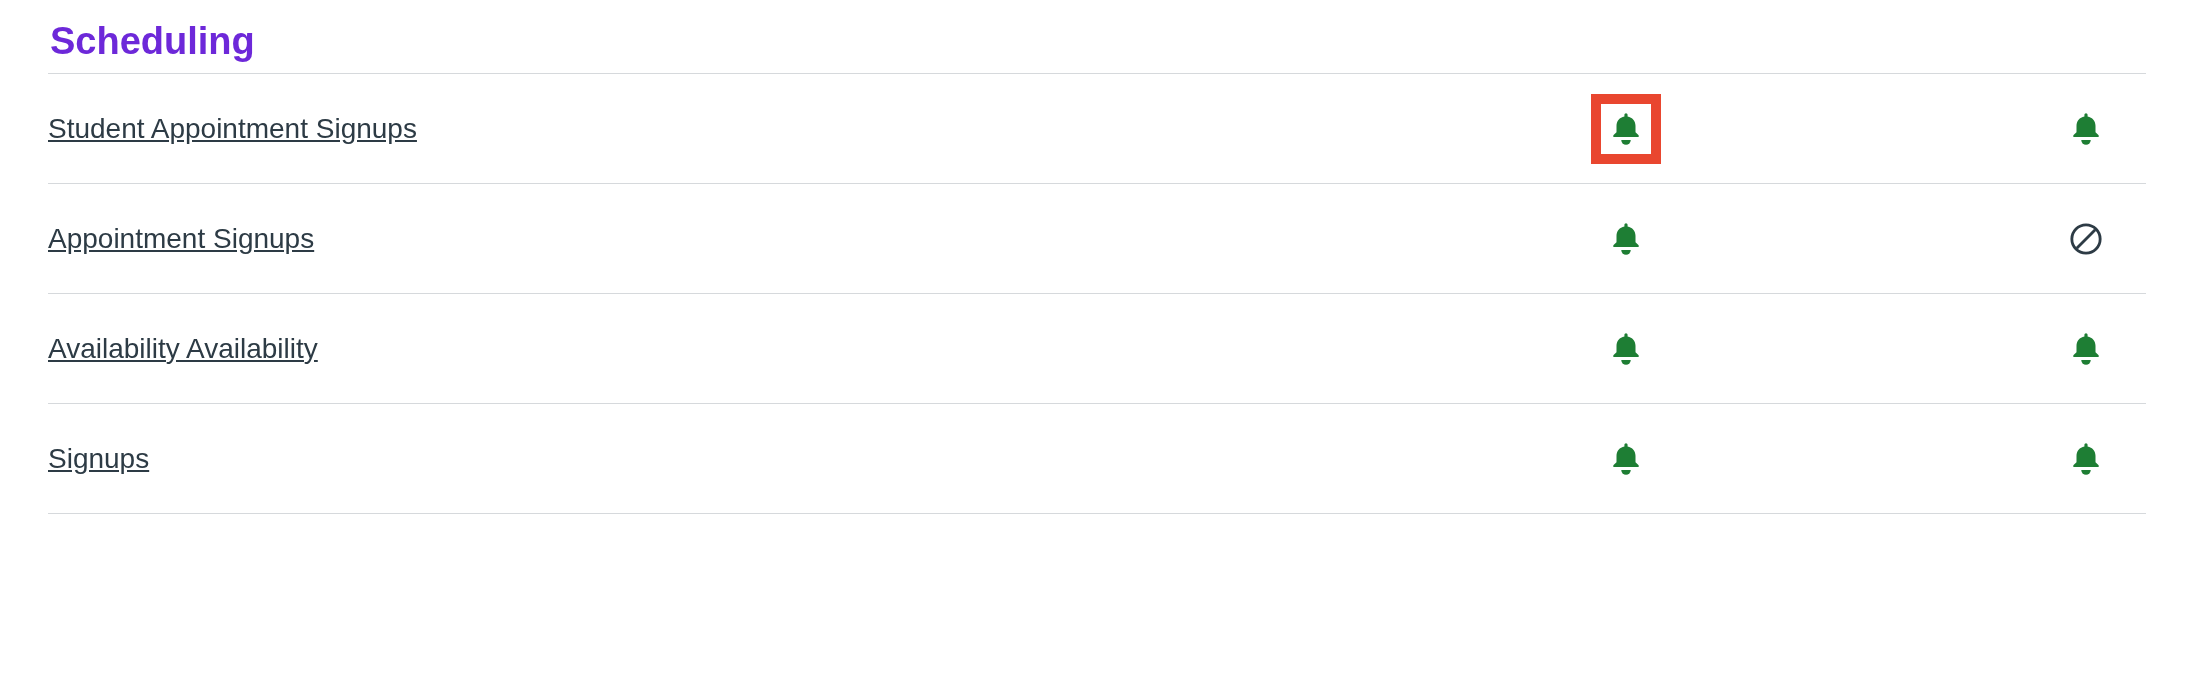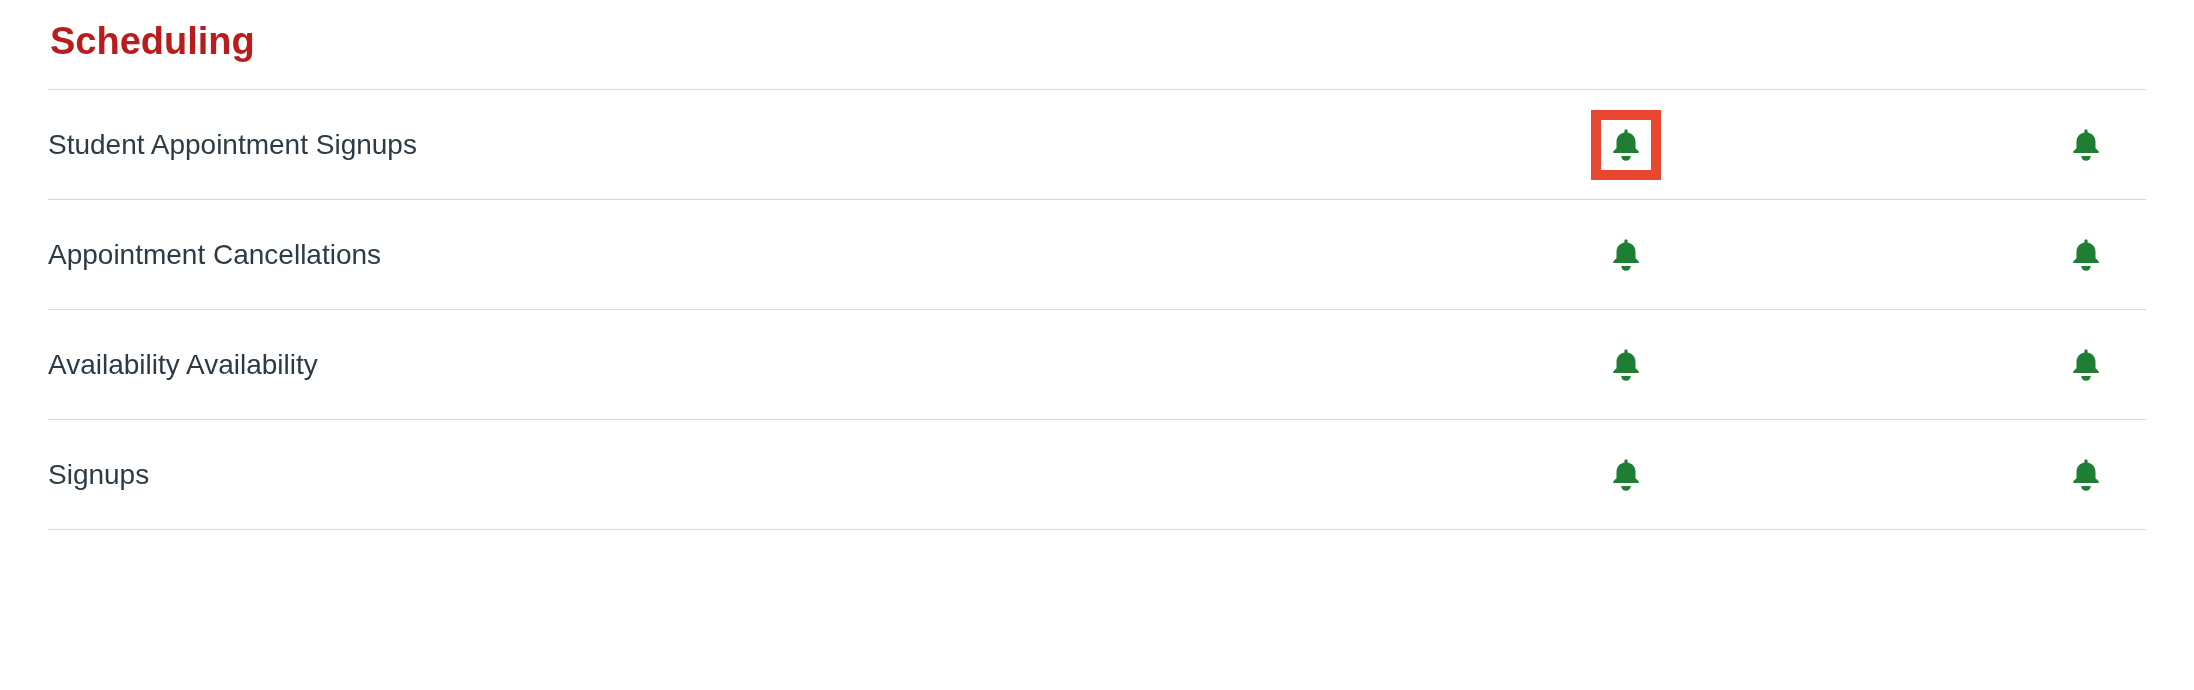--- a/index.html
+++ b/index.html
@@ -10,26 +10,27 @@
     font-family: "Helvetica Neue", Helvetica, Arial, sans-serif;
     color: #2d3b45;
   }
   .wrap {
     width: 2194px;
     padding: 20px 48px 40px 48px;
   }
   .section-title {
     font-size: 38px;
     font-weight: 700;
-    color: #b91c1c;
-    margin: 0 0 26px 2px;
+    color: #6d28d9;
+    margin: 0 0 10px 2px;
   }
   table.pref {
     width: 100%;
     border-collapse: collapse;
+    text-decoration: underline;
   }
   table.pref tr {
     border-top: 1px solid #d6d9dc;
   }
   table.pref tr:last-child {
     border-bottom: 1px solid #d6d9dc;
   }
   table.pref td {
     padding: 0;
     height: 110px;
@@ -87,42 +88,42 @@
           <span class="icon-holder">
             <svg width="38" height="38" viewBox="0 0 24 24">
               <path fill="#1e7e34" d="M12 2c-.55 0-1 .45-1 1v1.07C7.94 4.56 6 7.03 6 10v4l-2 2v1h16v-1l-2-2v-4c0-2.97-1.94-5.44-5-5.93V3c0-.55-.45-1-1-1z"></path>
               <path fill="#1e7e34" d="M9 19a3 3 0 0 0 6 0H9z"></path>
             </svg>
           </span>
         </td>
         <td></td>
       </tr>
 
-
       <tr>
-        <td class="label-cell">Appointment Cancellations</td>
+        <td class="label-cell">Appointment Signups</td>
         <td class="icon-cell">
           <span class="icon-holder">
             <svg width="38" height="38" viewBox="0 0 24 24">
               <path fill="#1e7e34" d="M12 2c-.55 0-1 .45-1 1v1.07C7.94 4.56 6 7.03 6 10v4l-2 2v1h16v-1l-2-2v-4c0-2.97-1.94-5.44-5-5.93V3c0-.55-.45-1-1-1z"></path>
               <path fill="#1e7e34" d="M9 19a3 3 0 0 0 6 0H9z"></path>
             </svg>
           </span>
         </td>
         <td class="spacer-cell"></td>
         <td class="icon-cell">
           <span class="icon-holder">
-            <svg width="38" height="38" viewBox="0 0 24 24">
-              <path fill="#1e7e34" d="M12 2c-.55 0-1 .45-1 1v1.07C7.94 4.56 6 7.03 6 10v4l-2 2v1h16v-1l-2-2v-4c0-2.97-1.94-5.44-5-5.93V3c0-.55-.45-1-1-1z"></path>
-              <path fill="#1e7e34" d="M9 19a3 3 0 0 0 6 0H9z"></path>
+            <svg width="34" height="34" viewBox="0 0 24 24">
+              <circle cx="12" cy="12" r="10" fill="none" stroke="#2d3b45" stroke-width="2"></circle>
+              <line x1="5.5" y1="18.5" x2="18.5" y2="5.5" stroke="#2d3b45" stroke-width="2"></line>
             </svg>
           </span>
         </td>
         <td></td>
       </tr>
+
 
       <tr>
         <td class="label-cell">Availability Availability</td>
         <td class="icon-cell">
           <span class="icon-holder">
             <svg width="38" height="38" viewBox="0 0 24 24">
               <path fill="#1e7e34" d="M12 2c-.55 0-1 .45-1 1v1.07C7.94 4.56 6 7.03 6 10v4l-2 2v1h16v-1l-2-2v-4c0-2.97-1.94-5.44-5-5.93V3c0-.55-.45-1-1-1z"></path>
               <path fill="#1e7e34" d="M9 19a3 3 0 0 0 6 0H9z"></path>
             </svg>
           </span>

